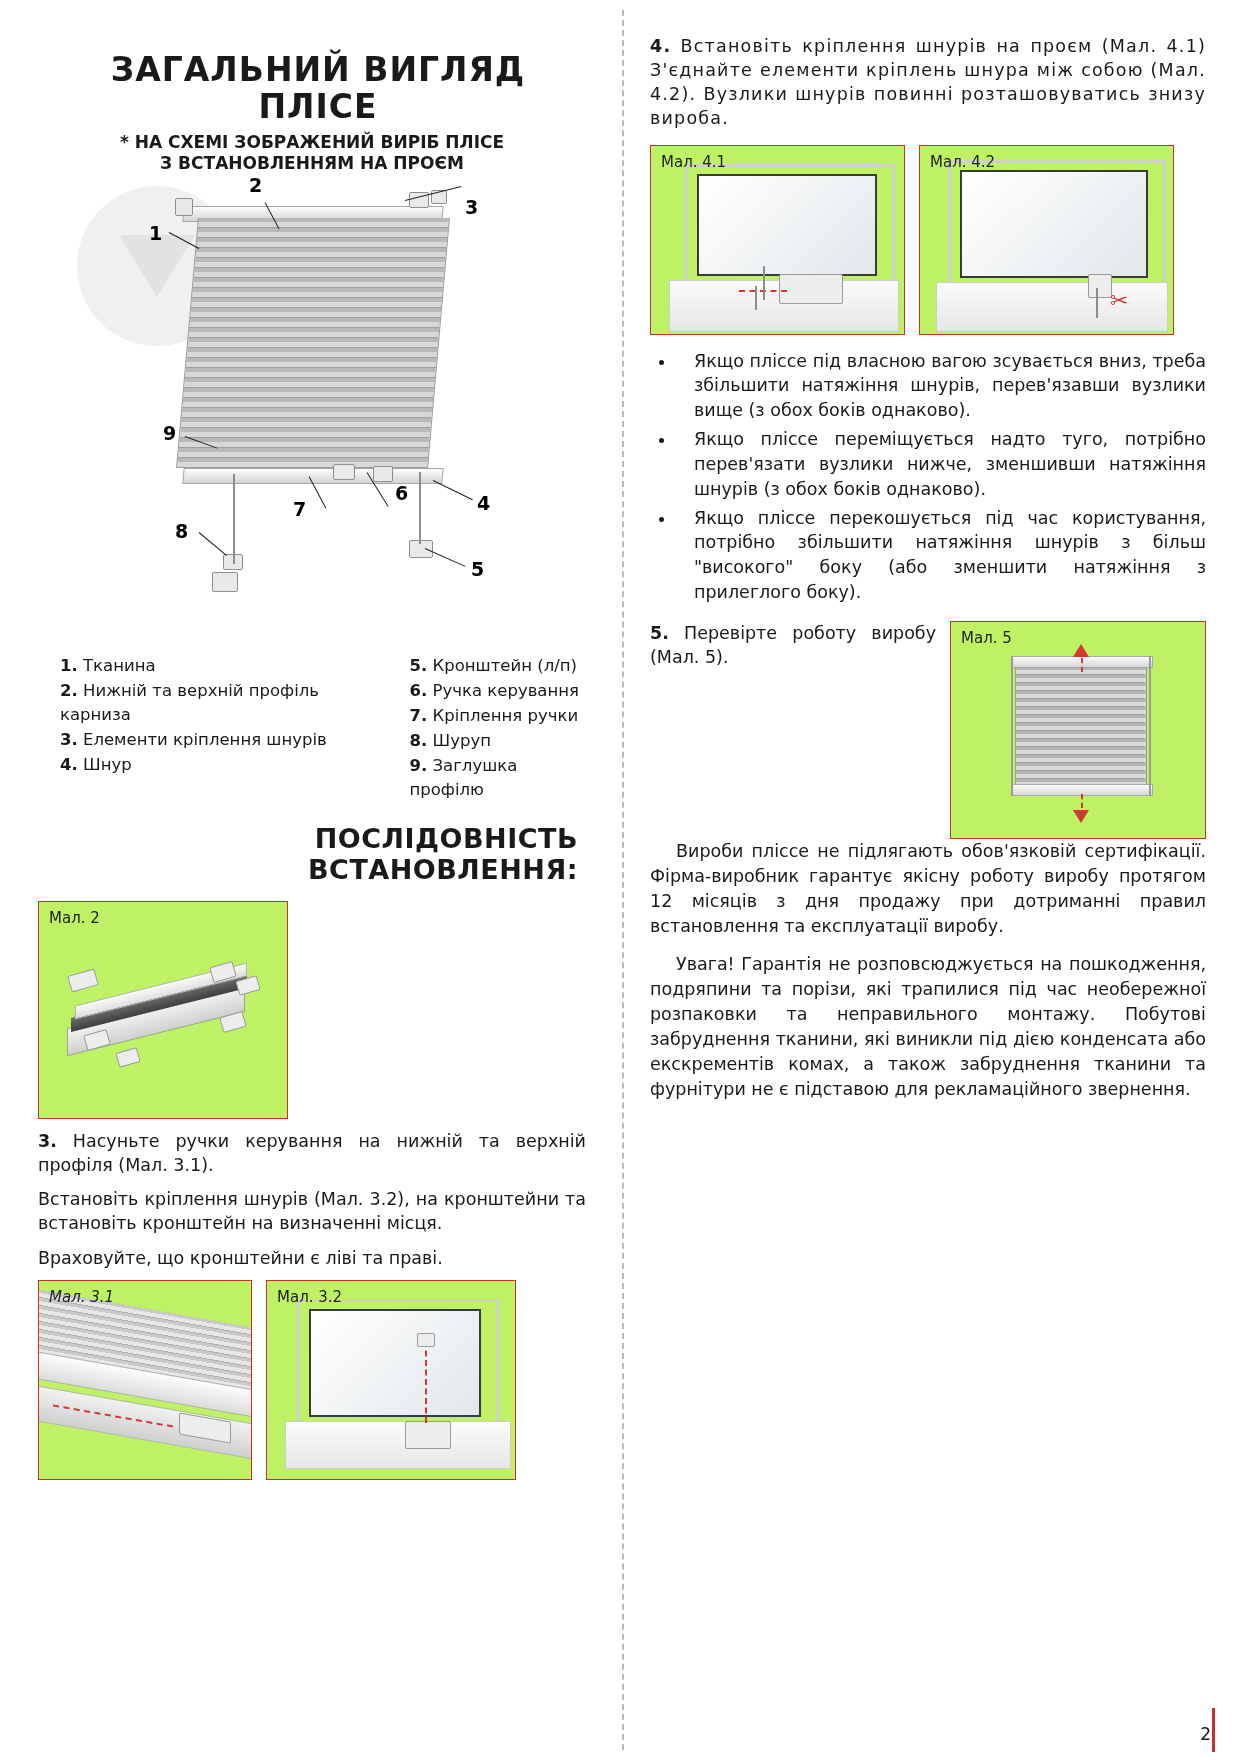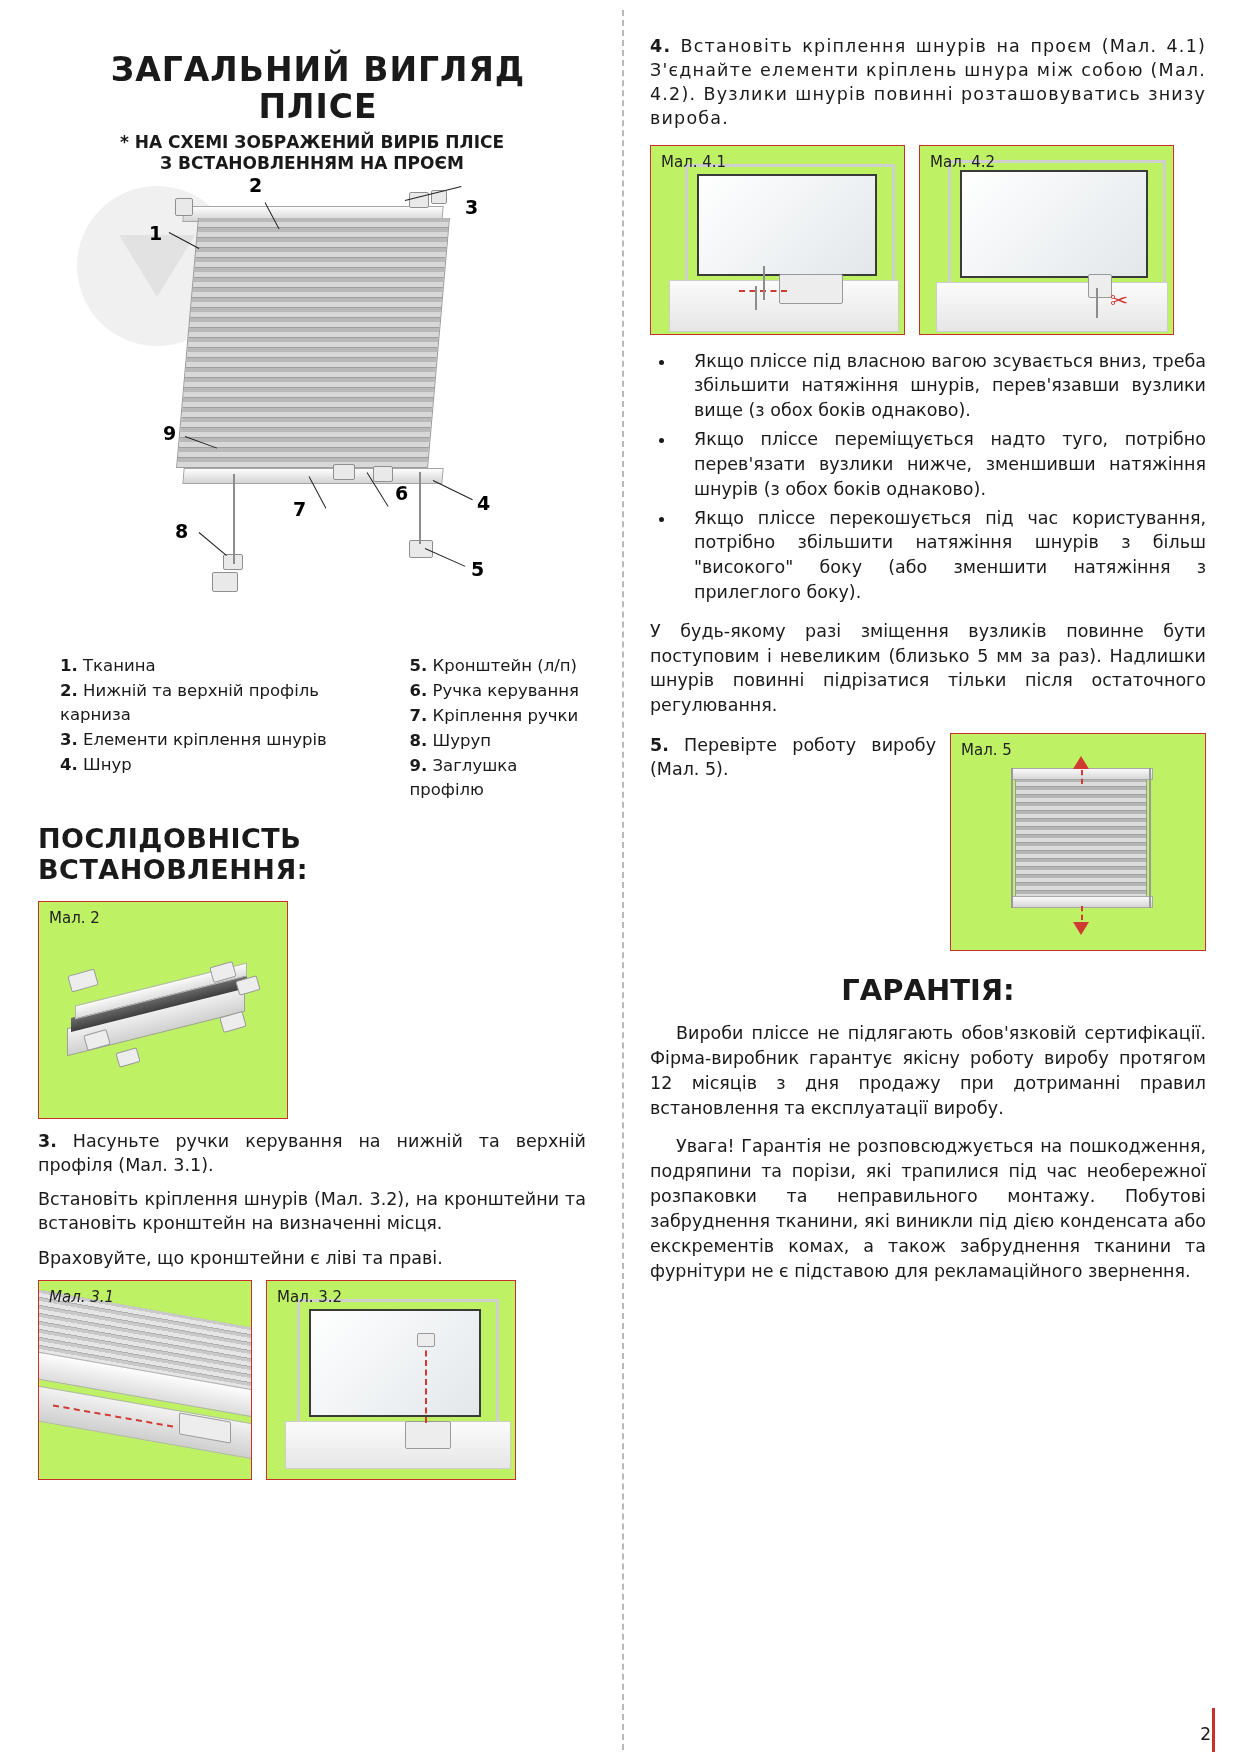--- a/index.html
+++ b/index.html
@@ -51,21 +51,21 @@
     text-align: center;
     font-weight: bold;
     font-size: 17px;
     line-height: 1.25;
     margin: 6px 0 0 0;
   }
 
   h2.section {
     font-weight: bold;
     font-size: 27px;
-    text-align: left;
+    text-align: right;
     margin: 20px 8px 16px 0;
     letter-spacing: 0.5px;
   }
 
   
   .fig-generalview {
     position: relative;
     width: 510px;
     height: 460px;
     margin: 6px auto 0 auto;
@@ -438,21 +438,20 @@
         <div class="scissors" style="left:190px;top:142px;">✂</div>
       </div>
     </div>
 
     <ul class="bullets">
       <li>Якщо пліссе під власною вагою зсувається вниз, треба збільшити натяжіння шнурів, перев'язавши вузлики вище (з обох боків однаково).</li>
       <li>Якщо пліссе переміщується надто туго, потрібно перев'язати вузлики нижче, зменшивши натяжіння шнурів (з обох боків однаково).</li>
       <li>Якщо пліссе перекошується під час користування, потрібно збільшити натяжіння шнурів з більш "високого" боку (або зменшити натяжіння з прилеглого боку).</li>
     </ul>
 
-    <p class="note">У будь-якому разі зміщення вузликів повинне бути поступовим і невеликим (близько 5 мм за раз). Надлишки шнурів повинні підрізатися тільки після остаточного регулювання.</p>
 
     <div class="step-with-fig" style="margin-top:16px;">
       <div class="txt">
         <p class="step" style="margin-top:0;">
           <b>5.</b>
           <span>Перевірте роботу виробу (Мал. 5).</span>
         </p>
       </div>
       <div class="figbox" style="width:256px;height:218px;flex:0 0 256px;">
         <span class="figlabel">Мал. 5</span>
@@ -461,20 +460,19 @@
         <div style="position:absolute;left:60px;top:162px;width:140px;height:10px;background:linear-gradient(to bottom,#fafafa,#d6d6d6);border:1px solid #a8a8a8;"></div>
         <div class="cord" style="left:60px;top:34px;height:140px;background:#9a9a9a;"></div>
         <div class="cord" style="left:198px;top:34px;height:140px;background:#9a9a9a;"></div>
         <div class="redarrow" style="left:122px;top:22px;border-left:8px solid transparent;border-right:8px solid transparent;border-bottom:13px solid #d03a33;"></div>
         <div class="dashline" style="left:130px;top:36px;height:14px;"></div>
         <div class="redarrow" style="left:122px;top:188px;border-left:8px solid transparent;border-right:8px solid transparent;border-top:13px solid #d03a33;"></div>
         <div class="dashline" style="left:130px;top:172px;height:14px;"></div>
       </div>
     </div>
 
-    <h2 class="guarantee-title">ГАРАНТІЯ:</h2>
     <p class="body">Вироби пліссе не підлягають обов'язковій сертифікації. Фірма-виробник гарантує якісну роботу виробу протягом 12 місяців з дня продажу при дотриманні правил встановлення та експлуатації виробу.</p>
     <p class="body">Увага! Гарантія не розповсюджується на пошкодження, подряпини та порізи, які трапилися під час необережної розпаковки та неправильного монтажу. Побутові забруднення тканини, які виникли під дією конденсата або екскрементів комах, а також забруднення тканини та фурнітури не є підставою для рекламаційного звернення.</p>
   </div>
 
   <div class="pagerule"></div>
   <div class="pagenum">2</div>
 </div>
 
 </body></html>

